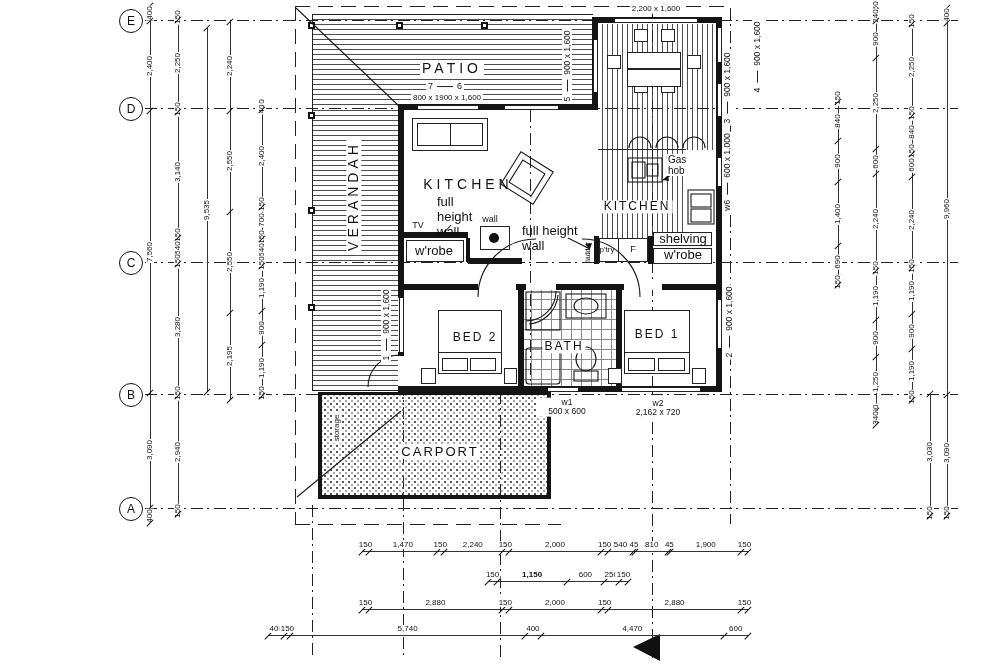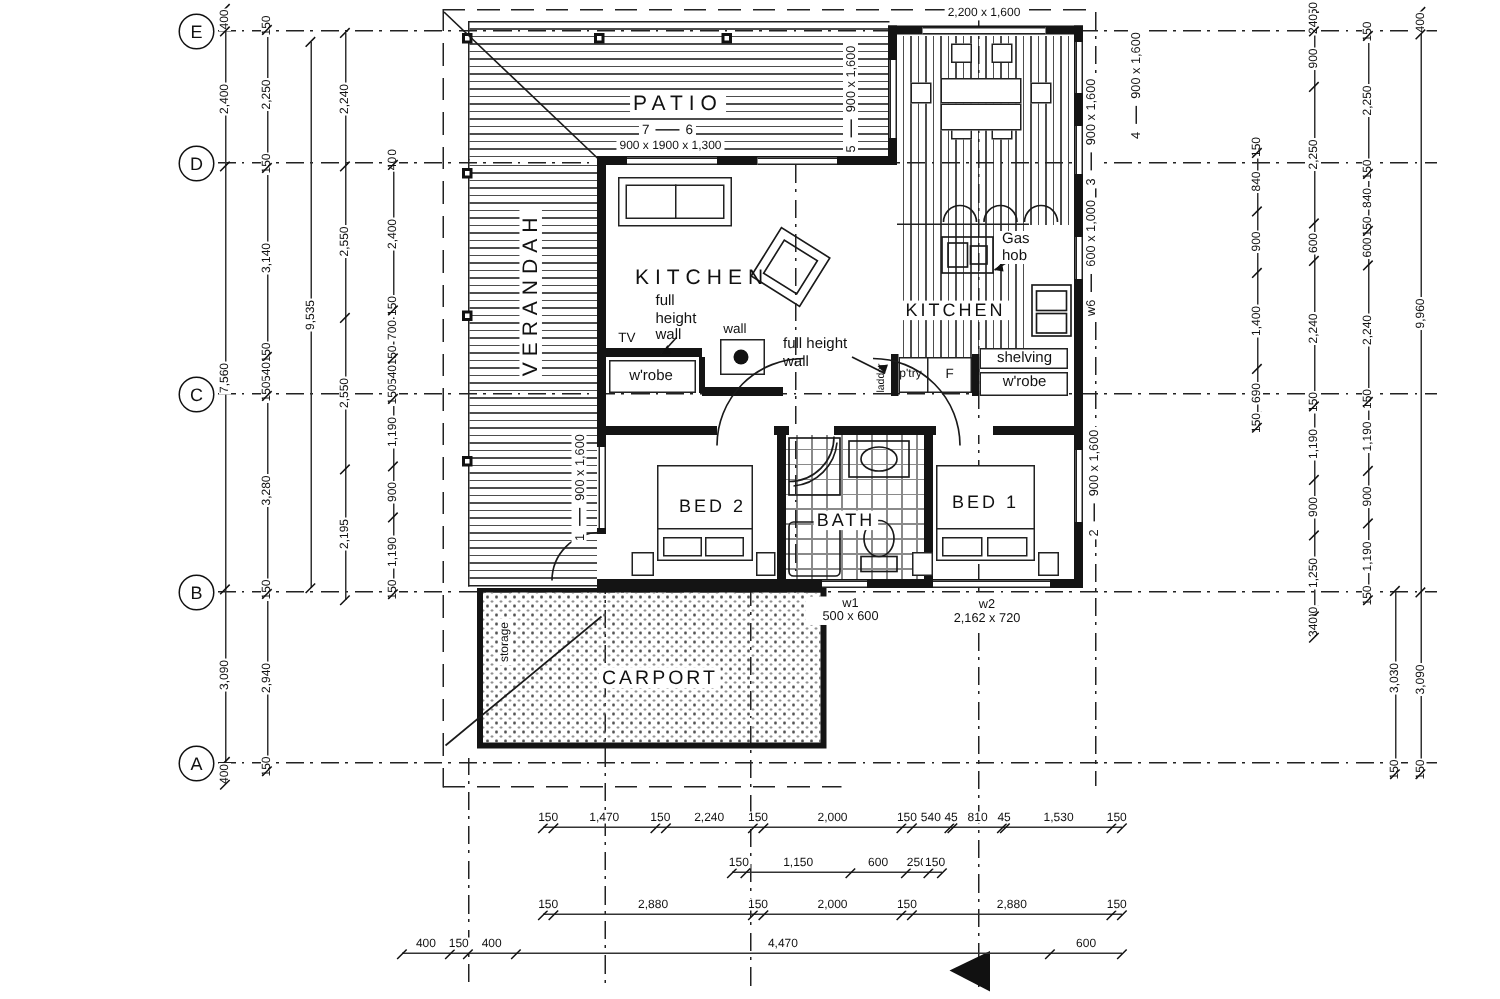--- a/index.html
+++ b/index.html
@@ -25,21 +25,21 @@
   .glass-h{position:absolute;height:3px;background:#fff;border-top:1px solid #222;border-bottom:1px solid #222;z-index:4;}
   .glass-v{position:absolute;width:3px;background:#fff;border-left:1px solid #222;border-right:1px solid #222;z-index:4;}
   .post{position:absolute;width:7px;height:7px;background:#111;z-index:4;}
   .post::after{content:"";position:absolute;inset:2px;background:#fff;}
   
   .lbl{position:absolute;transform:translate(-50%,-50%);white-space:nowrap;color:#111;z-index:6;line-height:1.1;}
   .lbl.v{transform:translate(-50%,-50%) rotate(-90deg);}
   .chip{background:#fff;padding:0 2px;}
   .room{font-size:14px;letter-spacing:4px;}
   .room2{font-size:12px;letter-spacing:2px;}
-  .small{font-size:10px;letter-spacing:0;}
+  .small{font-size:13px;letter-spacing:0;}
   .tiny{font-size:8px;letter-spacing:0;}
   
   .gridcircle{position:absolute;width:24px;height:24px;border:1.6px solid #111;border-radius:50%;
     display:flex;align-items:center;justify-content:center;font-size:12px;background:#fff;z-index:6;box-sizing:border-box;}
   
   .vdim{position:absolute;width:20px;display:flex;flex-direction:column;z-index:6;
     background:linear-gradient(#333,#333) center/1px 100% no-repeat;}
   .hdim{position:absolute;height:14px;display:flex;flex-direction:row;z-index:6;
     background:linear-gradient(#333,#333) left bottom/100% 1px no-repeat;}
   .seg{position:relative;flex-basis:0;min-width:0;min-height:0;}
@@ -478,31 +478,31 @@
       <div class="seg" style="flex-grow: 45;">
         <span class="dim-label">45</span>
       </div>
       <div class="seg" style="flex-grow: 720;">
         <span class="dim-label">810</span>
       </div>
       <div class="seg" style="flex-grow: 45;">
         <span class="dim-label">45</span>
       </div>
       <div class="seg" style="flex-grow: 1530;">
-        <span class="dim-label">1,530</span>
+        <span class="dim-label">1,900</span>
       </div>
       <div class="seg" style="flex-grow: 150;">
         <span class="dim-label">150</span>
       </div>
     </div>
   <div class="hdim" style="left:488px;top:568px;width:140px">
       <div class="seg" style="flex-grow: 150;">
         <span class="dim-label">150</span>
       </div>
-      <div class="seg" style="flex-grow: 1150;">
+      <div class="seg" style="flex-grow: 1150; font-weight: bold;">
         <span class="dim-label">1,150</span>
       </div>
       <div class="seg" style="flex-grow: 600;">
         <span class="dim-label">600</span>
       </div>
       <div class="seg" style="flex-grow: 250;">
         <span class="dim-label">250</span>
       </div>
       <div class="seg" style="flex-grow: 150;">
         <span class="dim-label">150</span>
@@ -530,20 +530,23 @@
       <div class="seg" style="flex-grow: 150;">
         <span class="dim-label">150</span>
       </div>
     </div>
   <div class="hdim" style="left:268px;top:622px;width:480px">
       <div class="seg" style="flex-grow: 400;">
         <span class="dim-label">400</span>
       </div>
       <div class="seg" style="flex-grow: 150;">
         <span class="dim-label">150</span>
+      </div>
+      <div class="seg" style="flex-grow: 5740;">
+        <span class="dim-label">5,740</span>
       </div>
       <div class="seg" style="flex-grow: 400;">
         <span class="dim-label">400</span>
       </div>
       <div class="seg" style="flex-grow: 4470;">
         <span class="dim-label">4,470</span>
       </div>
       <div class="seg" style="flex-grow: 600;">
         <span class="dim-label">600</span>
       </div>
@@ -571,21 +574,21 @@
   <div class="abs small" style="left:437px;top:195px;width:34px;z-index:6;line-height:1.15">full height wall</div>
   <div class="abs small" style="left:522px;top:224px;width:56px;z-index:6;line-height:1.15">full height wall</div>
 
   <div class="lbl chip tiny" style="left:656px;top:9px">2,200 x 1,600</div>
 
   <div class="lbl chip" style="left:445px;top:87px;font-size:9px;z-index:6;display:flex;align-items:center;gap:4px">
     <span>7</span>
     <span style="display:inline-block;width:16px;height:1px;background:#222"></span>
     <span>6</span>
   </div>
-  <div class="lbl chip tiny" style="left:447px;top:98px">900 x 1900 x 1,300</div>
+  <div class="lbl chip tiny" style="left:447px;top:98px">800 x 1900 x 1,600</div>
 
   <div class="winlab" style="left:567px;top:66px">
     <span>5</span>
       <span class="sep"></span>
       <span>900 x 1,600</span>
   </div>
   <div class="winlab" style="left:757px;top:57px">
     <span>4</span>
       <span class="sep"></span>
       <span>900 x 1,600</span>

